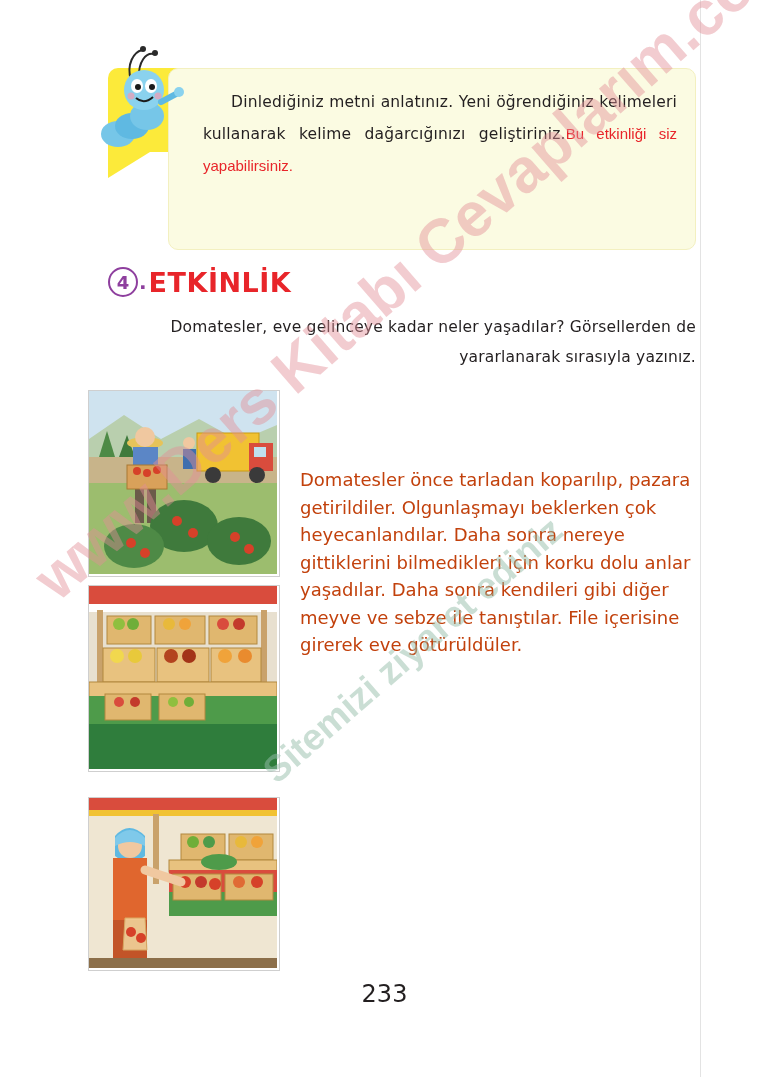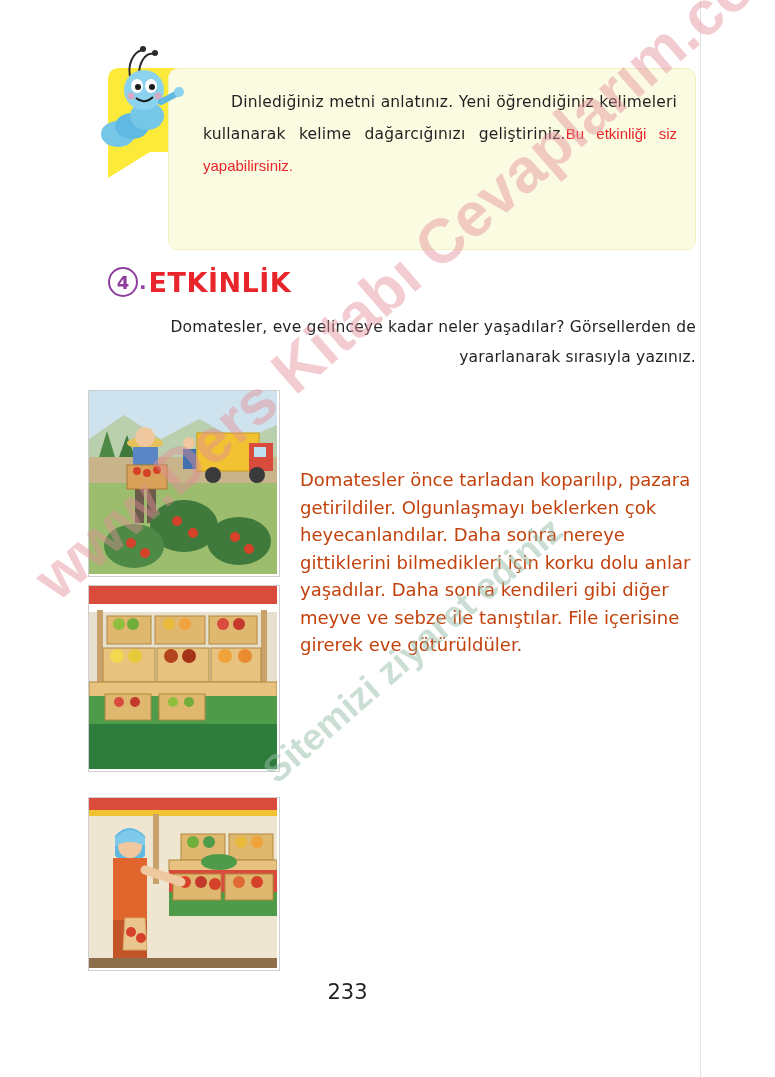--- a/index.html
+++ b/index.html
@@ -166,22 +166,23 @@
   .illus-3 { left: 88px; top: 797px;  width: 190px; height: 172px; }
 
   
   .page-number {
     position: absolute;
     left: 0;
     top: 980px;
     width: 695px;
     text-align: center;
     font-family: "DejaVu Sans", sans-serif;
-    font-size: 21px;
+    font-size: 24px;
     color: #231f20;
+    padding-left: 37px;
   }
 
   
   .watermark {
     position: absolute;
     font-family: "Liberation Sans", sans-serif;
     font-weight: bold;
     color: rgba(226, 141, 150, 0.45);
     white-space: nowrap;
     pointer-events: none;

